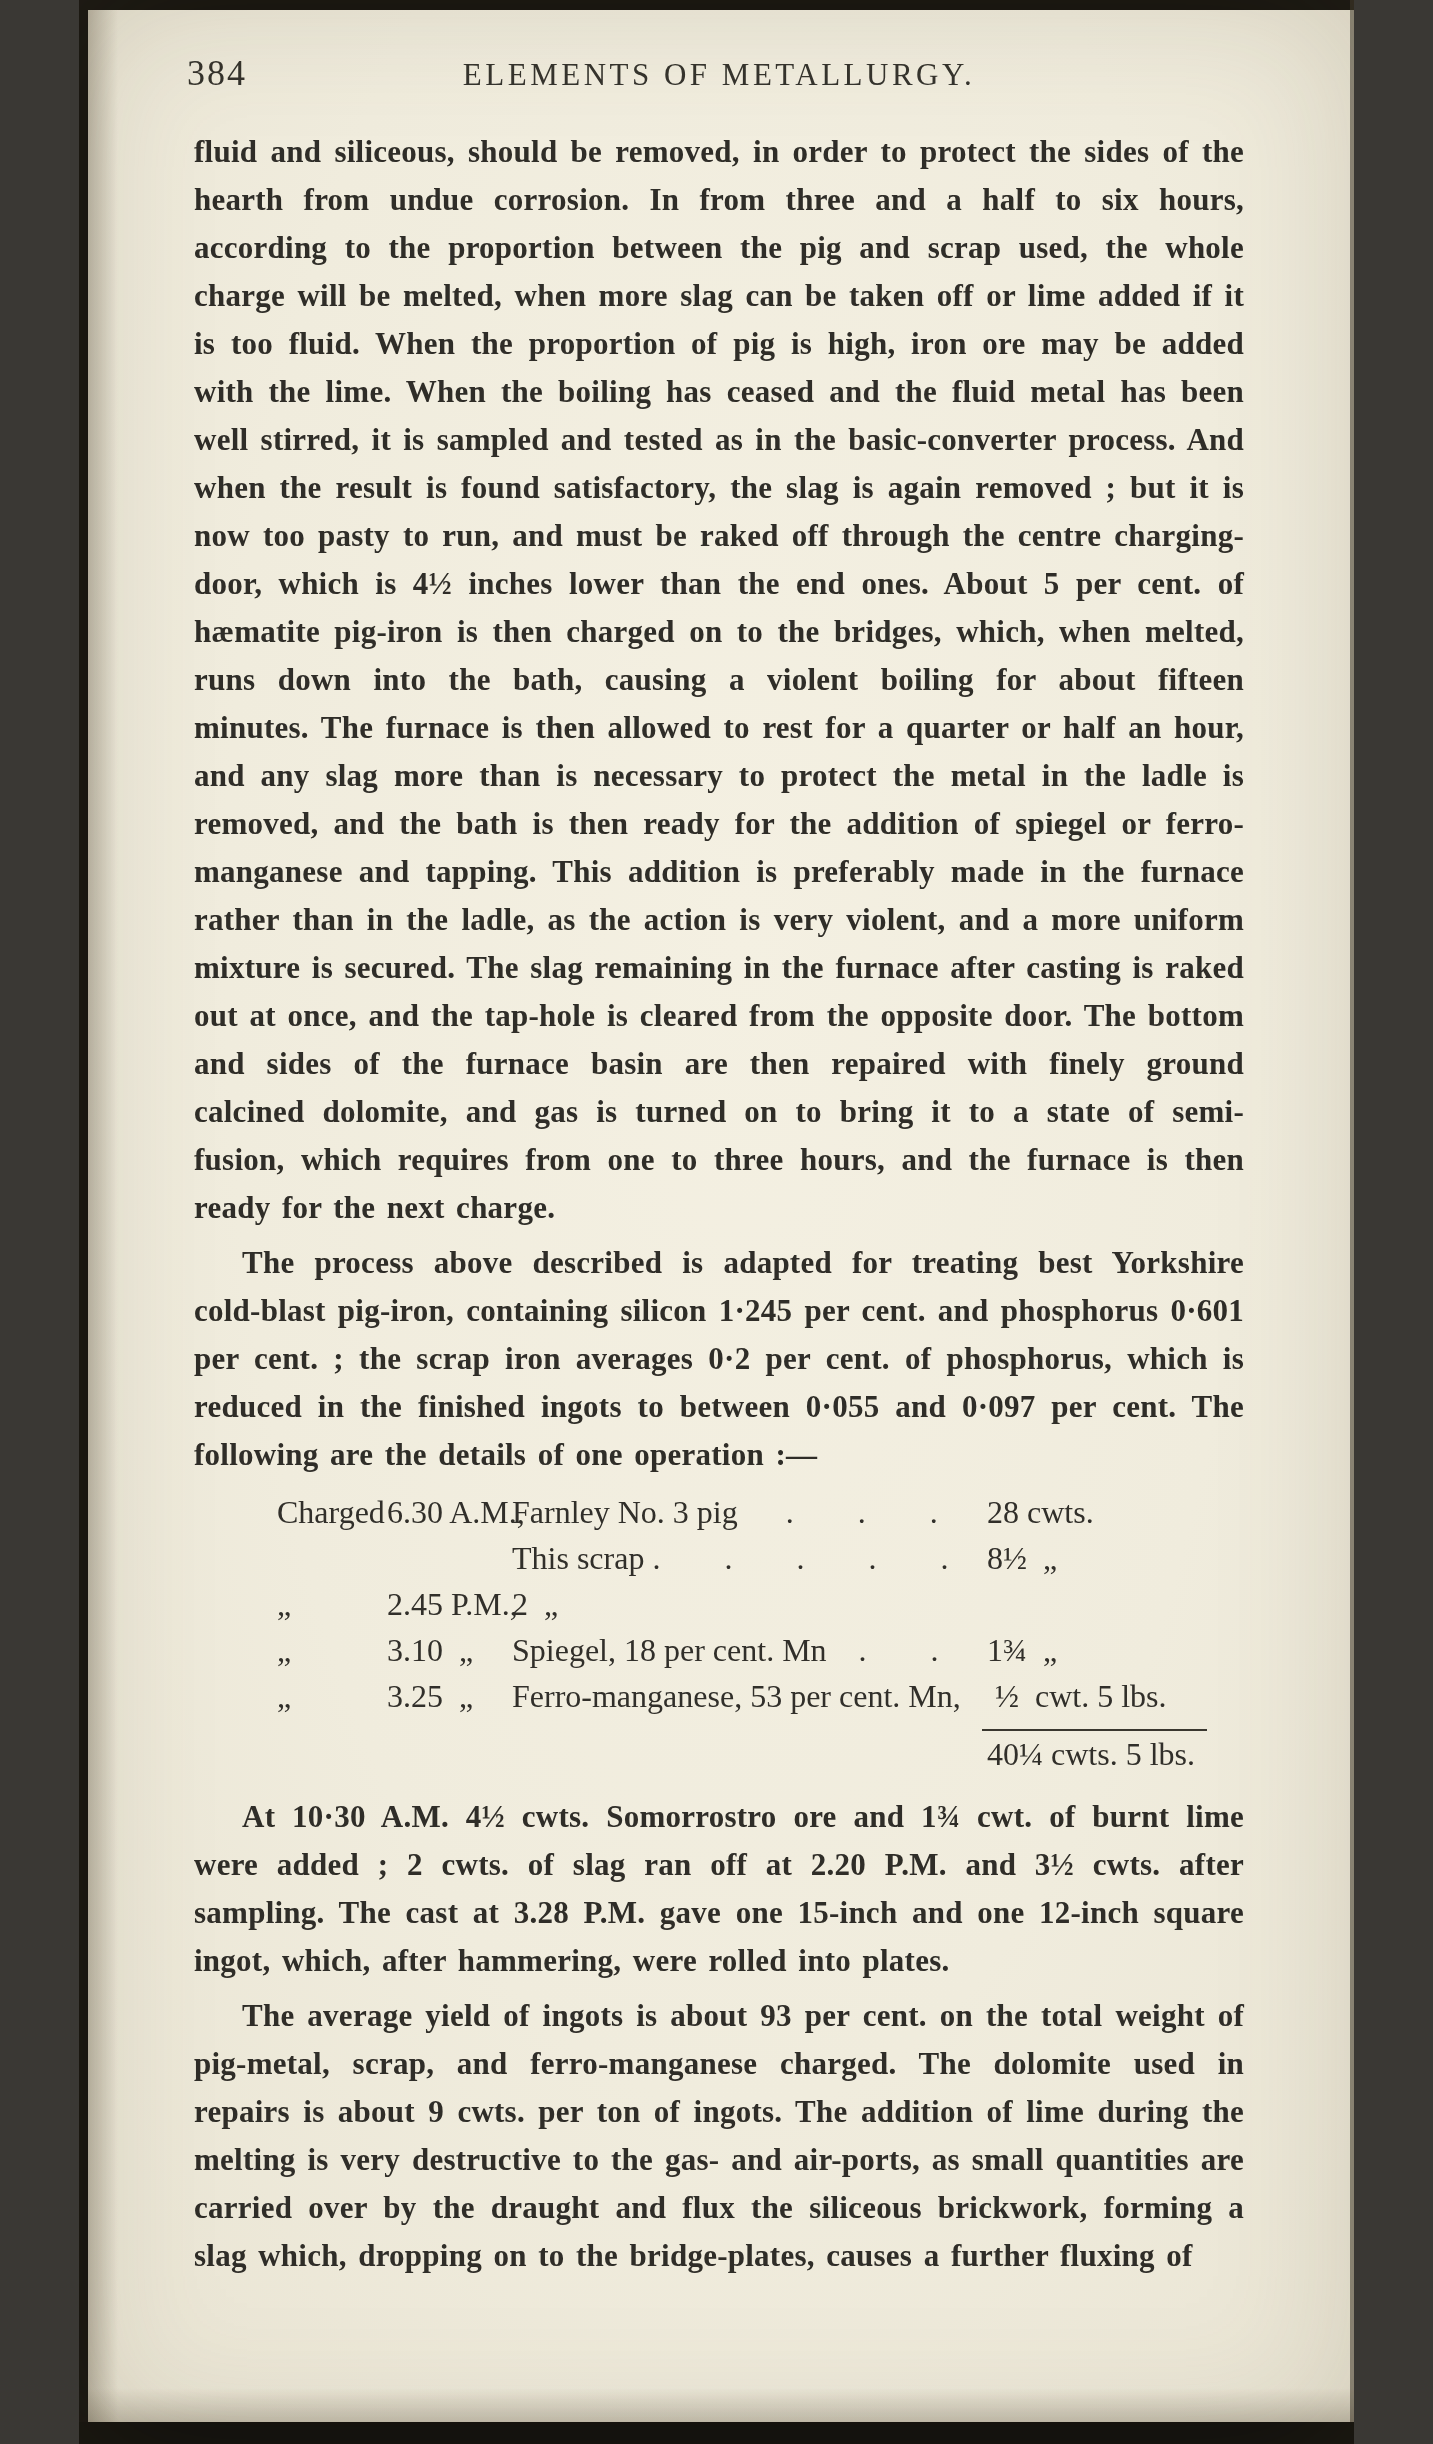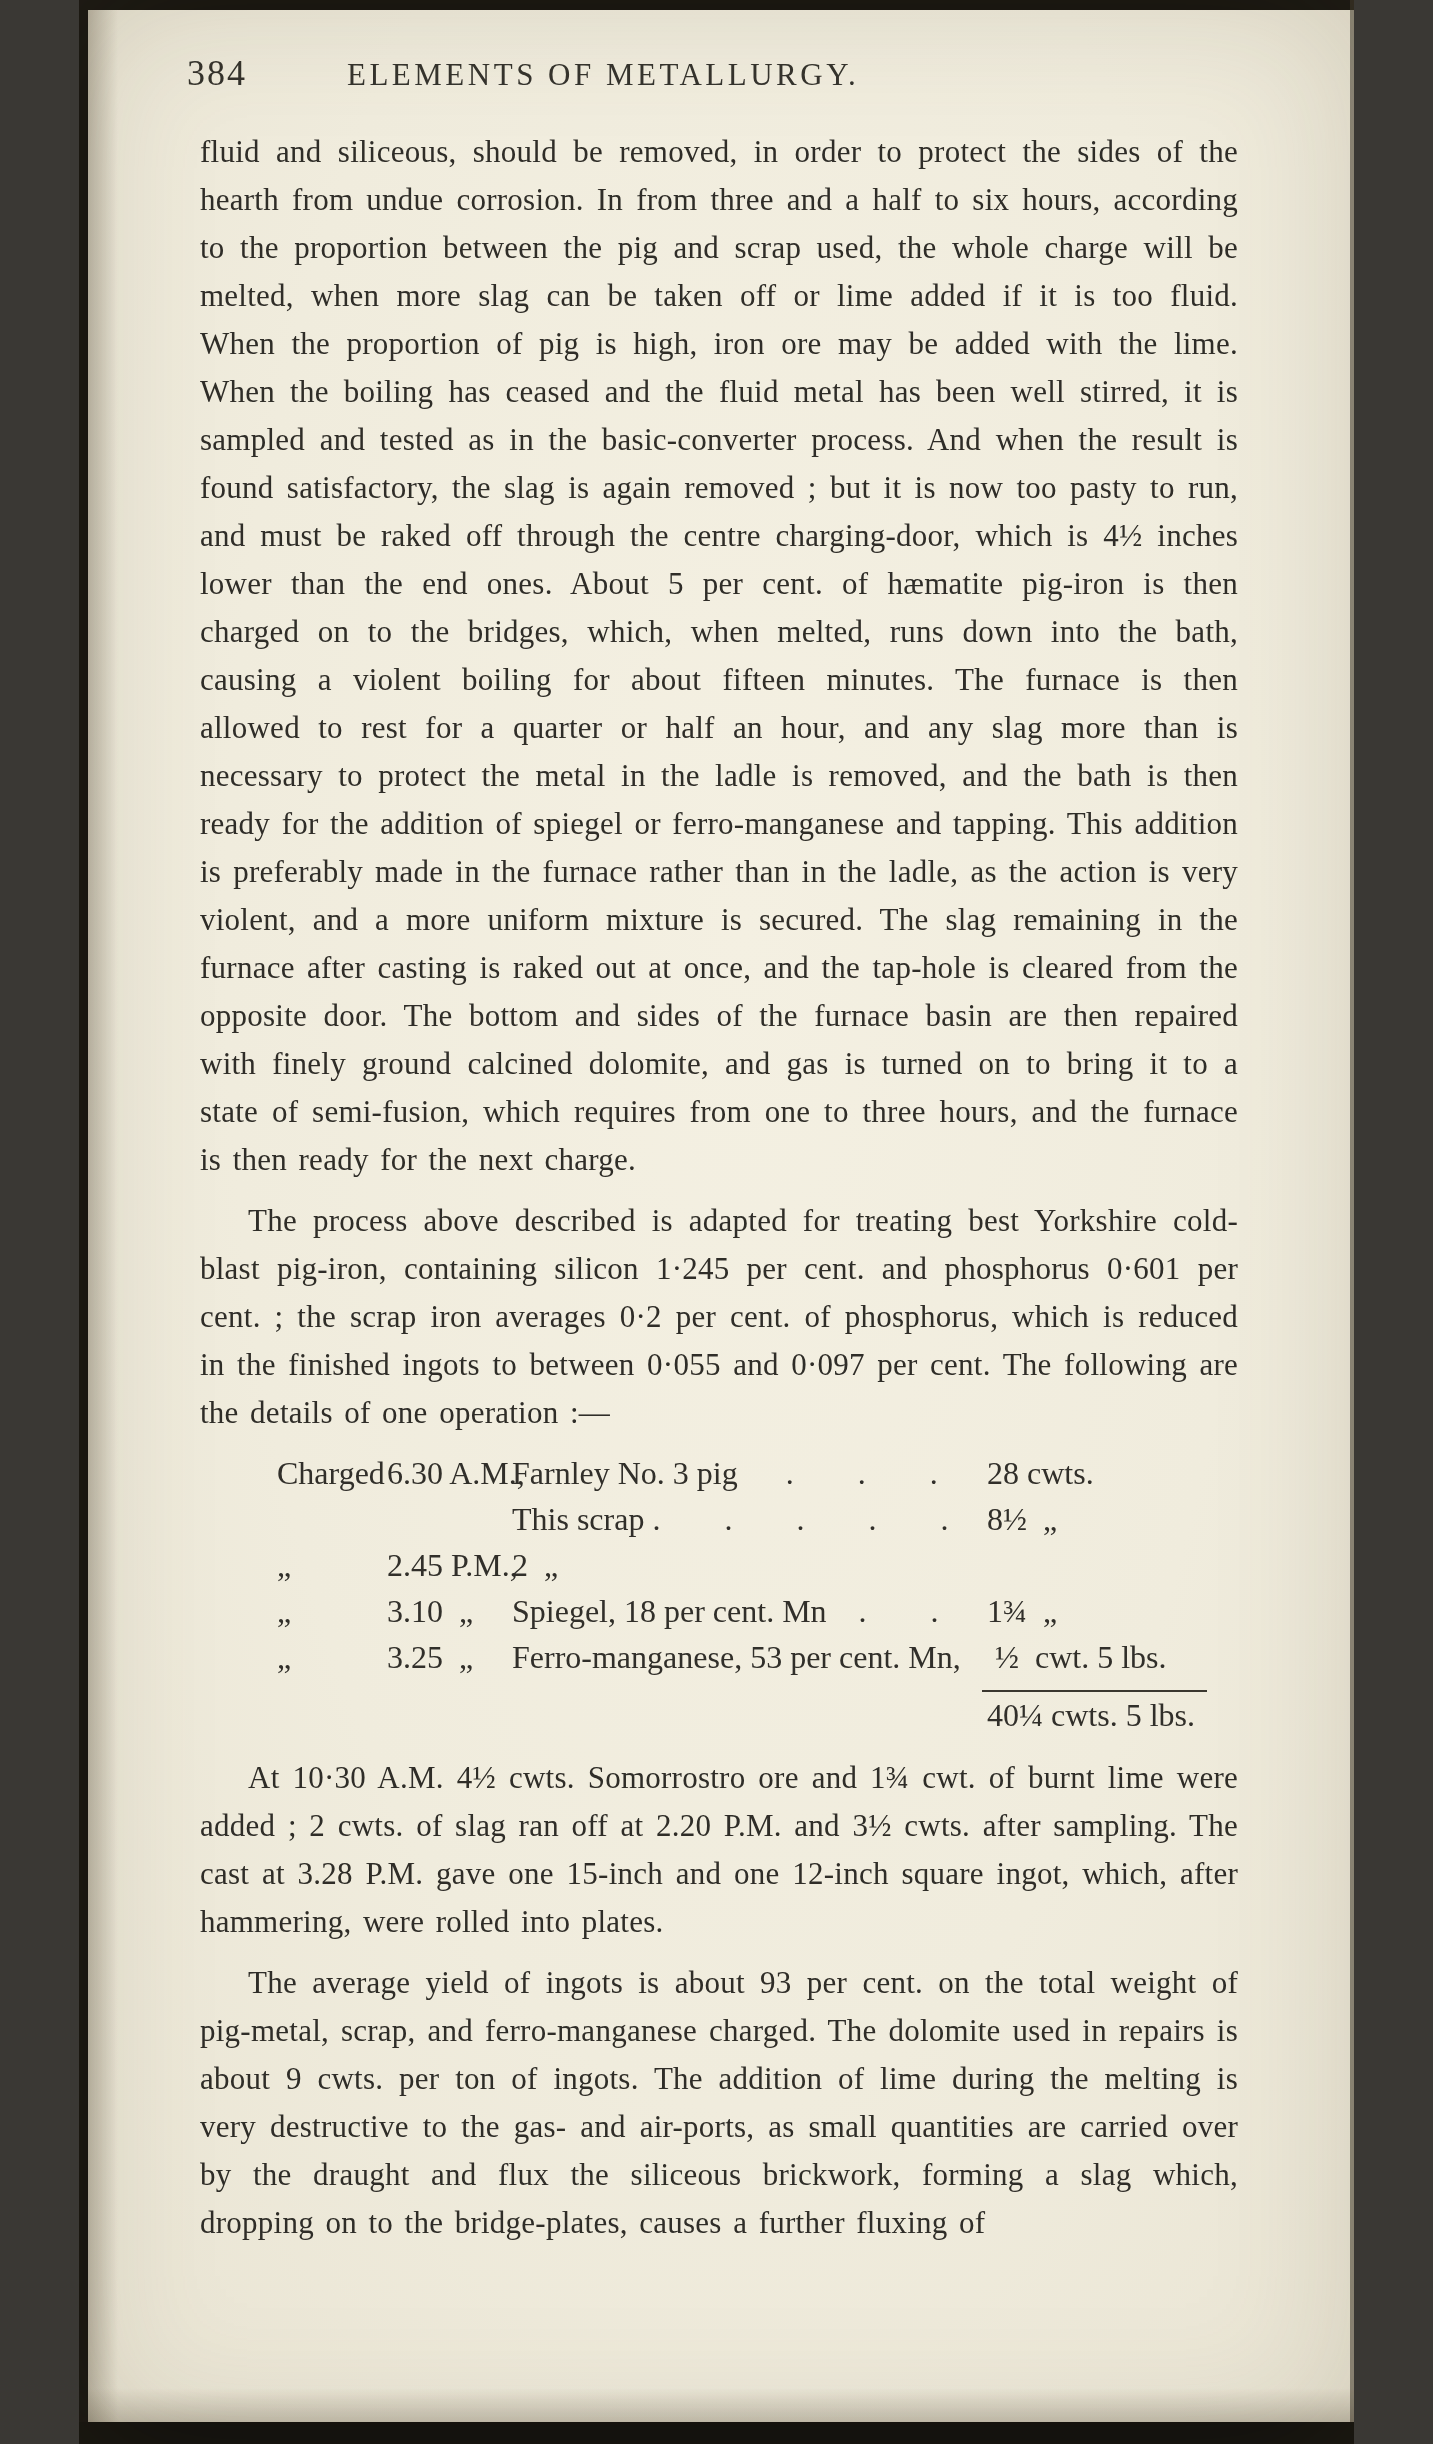--- a/index.html
+++ b/index.html
@@ -48,34 +48,35 @@
     grid-template-columns: 160px 1fr 160px;
     align-items: baseline;
     margin-bottom: 34px;
   }
   .page-number {
     font-size: 36px;
     letter-spacing: 2px;
     color: #34322c;
   }
   .running-title {
-    text-align: left;
+    text-align: center;
     font-size: 31px;
     letter-spacing: 3.5px;
     color: #35332d;
   }
 
   .bodytext p {
-    margin: 13px;
+    margin: 7px;
     font-size: 31px;
     line-height: 48px;
     text-align: justify;
     word-spacing: 3.5px;
     letter-spacing: 0.25px;
     color: #2f2d28;
+    font-weight: bold;
   }
   .bodytext p.indent { text-indent: 48px; }
 
   .charge-table {
     margin: 10px 0 16px 90px;
     font-size: 32px;
     line-height: 46px;
     color: #312f2a;
   }
   .ct-row {

